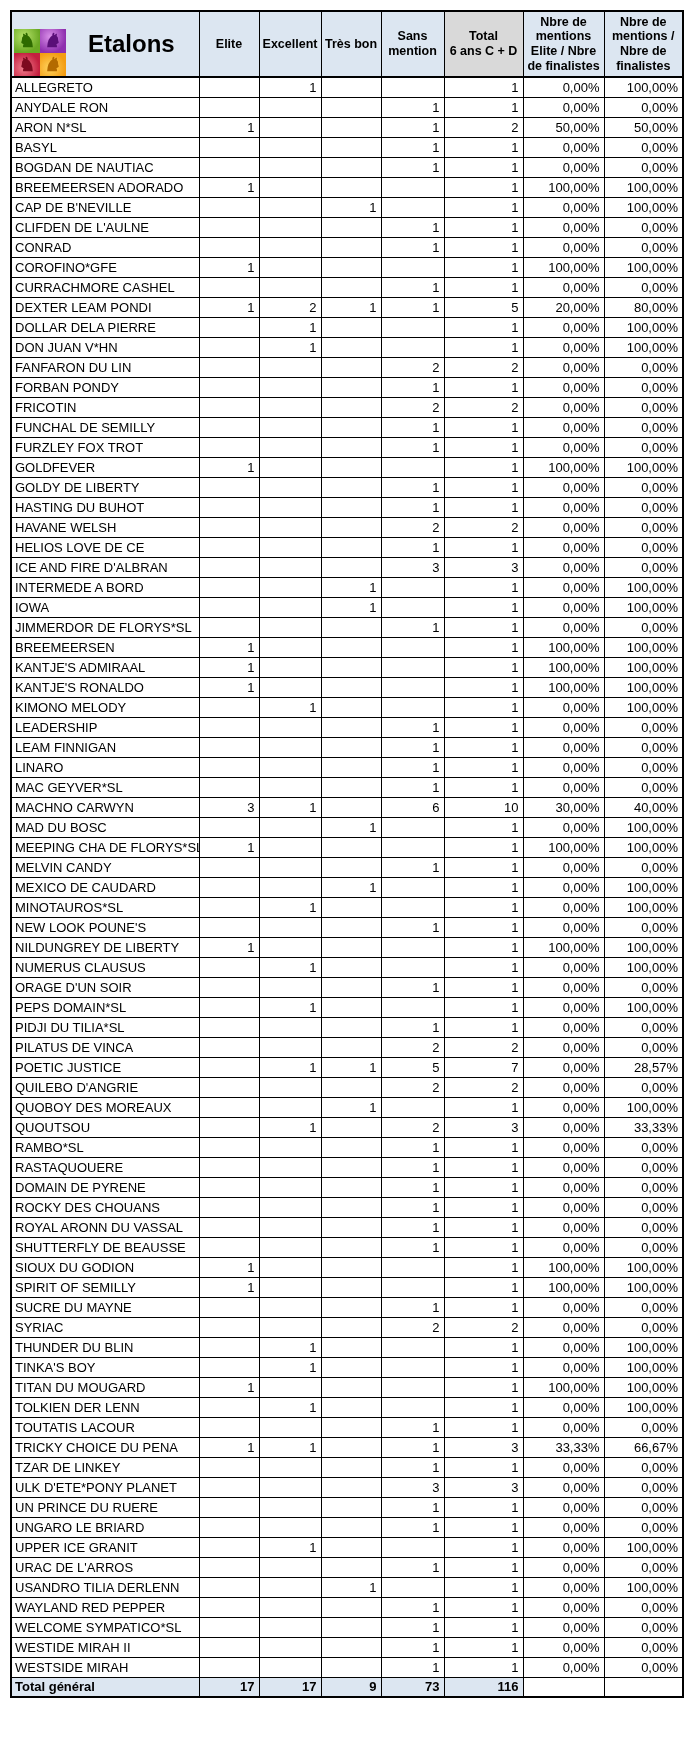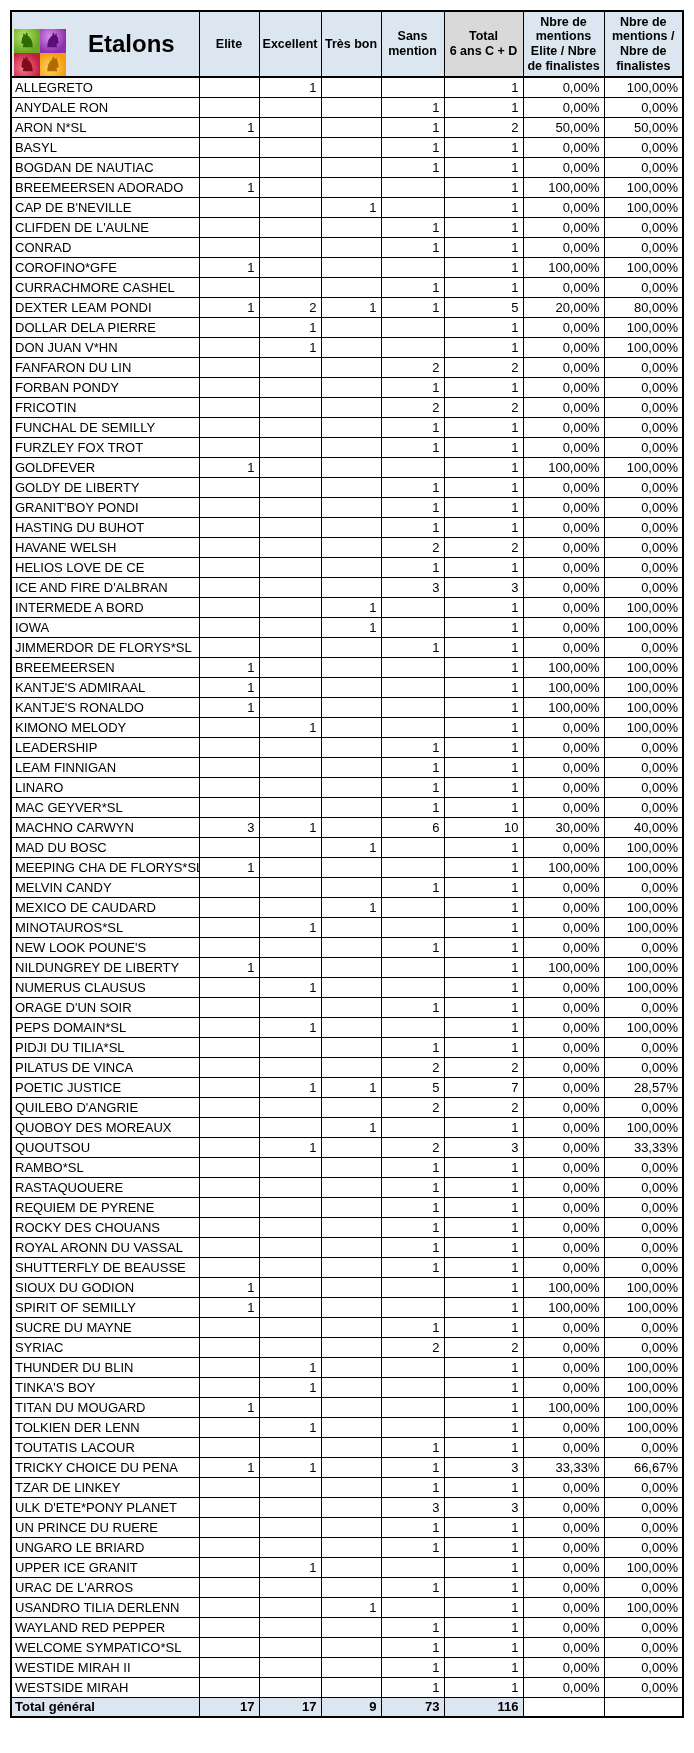--- a/index.html
+++ b/index.html
@@ -280,30 +280,20 @@
           <td class="name">GOLDY DE LIBERTY</td>
           <td class="num"></td>
           <td class="num"></td>
           <td class="num"></td>
           <td class="num">1</td>
           <td class="num">1</td>
           <td class="pct">0,00%</td>
           <td class="pct">0,00%</td>
         </tr>
         <tr>
-          <td class="name">GRANIT'BOY PONDI</td>
-          <td class="num"></td>
-          <td class="num"></td>
-          <td class="num"></td>
-          <td class="num">1</td>
-          <td class="num">1</td>
-          <td class="pct">0,00%</td>
-          <td class="pct">0,00%</td>
-        </tr>
-        <tr>
           <td class="name">HASTING DU BUHOT</td>
           <td class="num"></td>
           <td class="num"></td>
           <td class="num"></td>
           <td class="num">1</td>
           <td class="num">1</td>
           <td class="pct">0,00%</td>
           <td class="pct">0,00%</td>
         </tr>
         <tr>
@@ -630,21 +620,21 @@
           <td class="name">RASTAQUOUERE</td>
           <td class="num"></td>
           <td class="num"></td>
           <td class="num"></td>
           <td class="num">1</td>
           <td class="num">1</td>
           <td class="pct">0,00%</td>
           <td class="pct">0,00%</td>
         </tr>
         <tr>
-          <td class="name">REQUIEM DE PYRENE</td>
+          <td class="name">DOMAIN DE PYRENE</td>
           <td class="num"></td>
           <td class="num"></td>
           <td class="num"></td>
           <td class="num">1</td>
           <td class="num">1</td>
           <td class="pct">0,00%</td>
           <td class="pct">0,00%</td>
         </tr>
         <tr>
           <td class="name">ROCKY DES CHOUANS</td>

